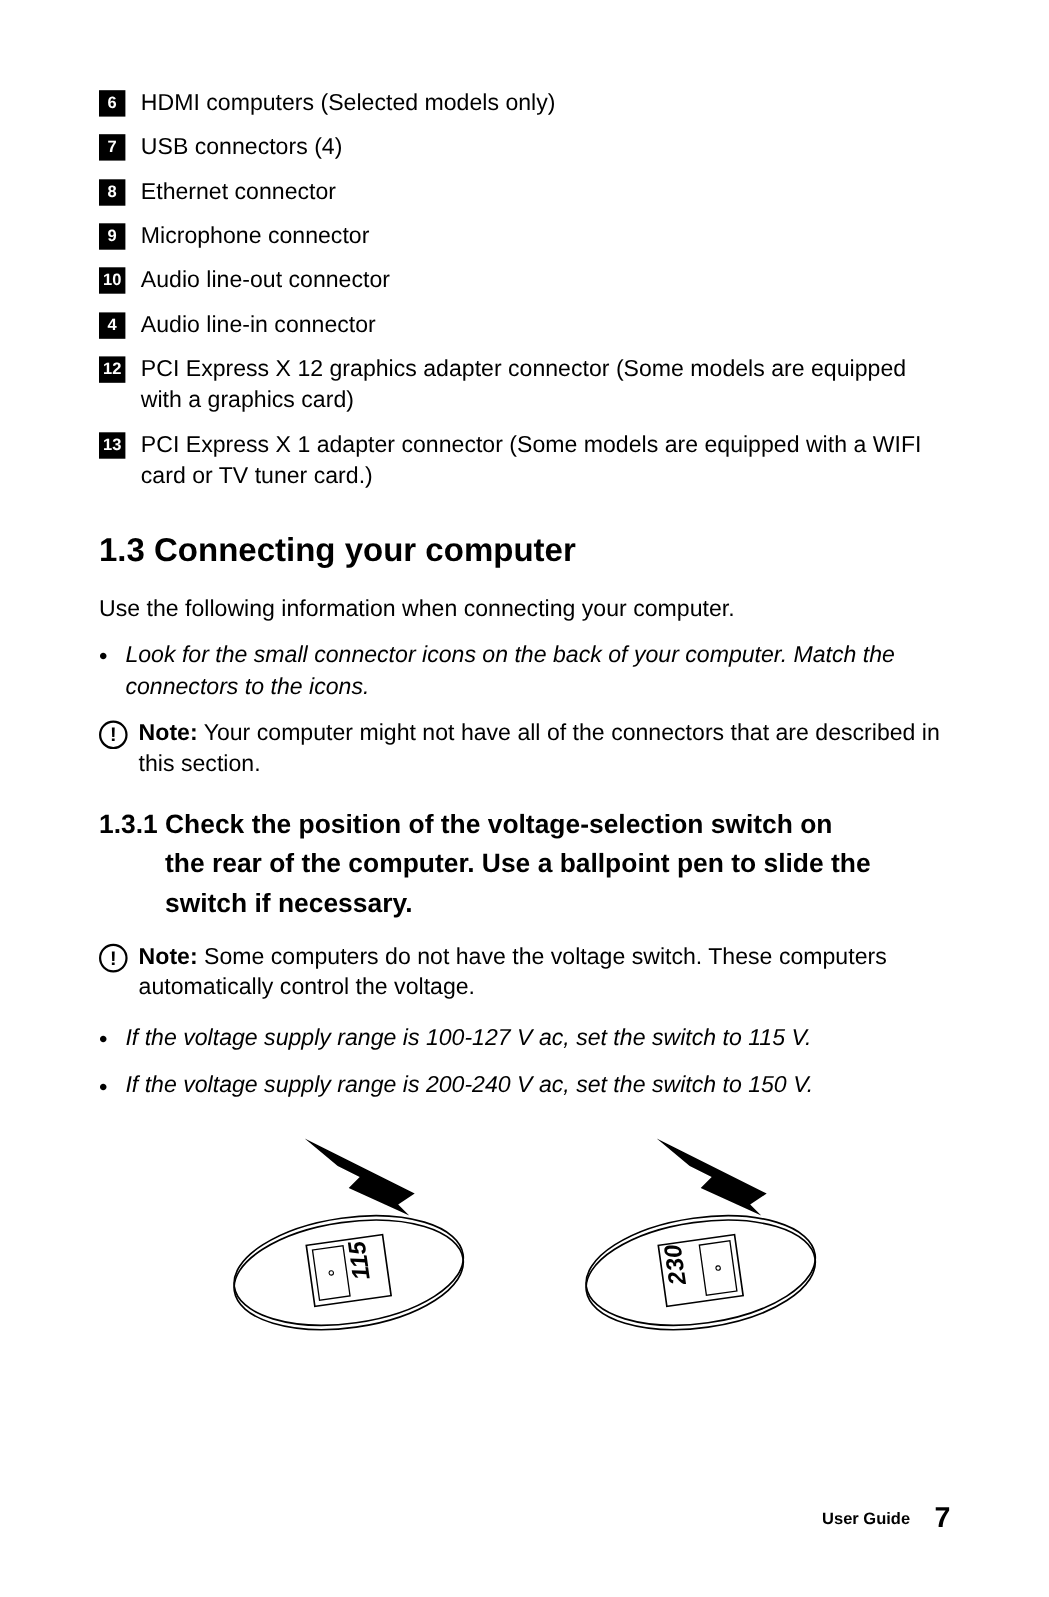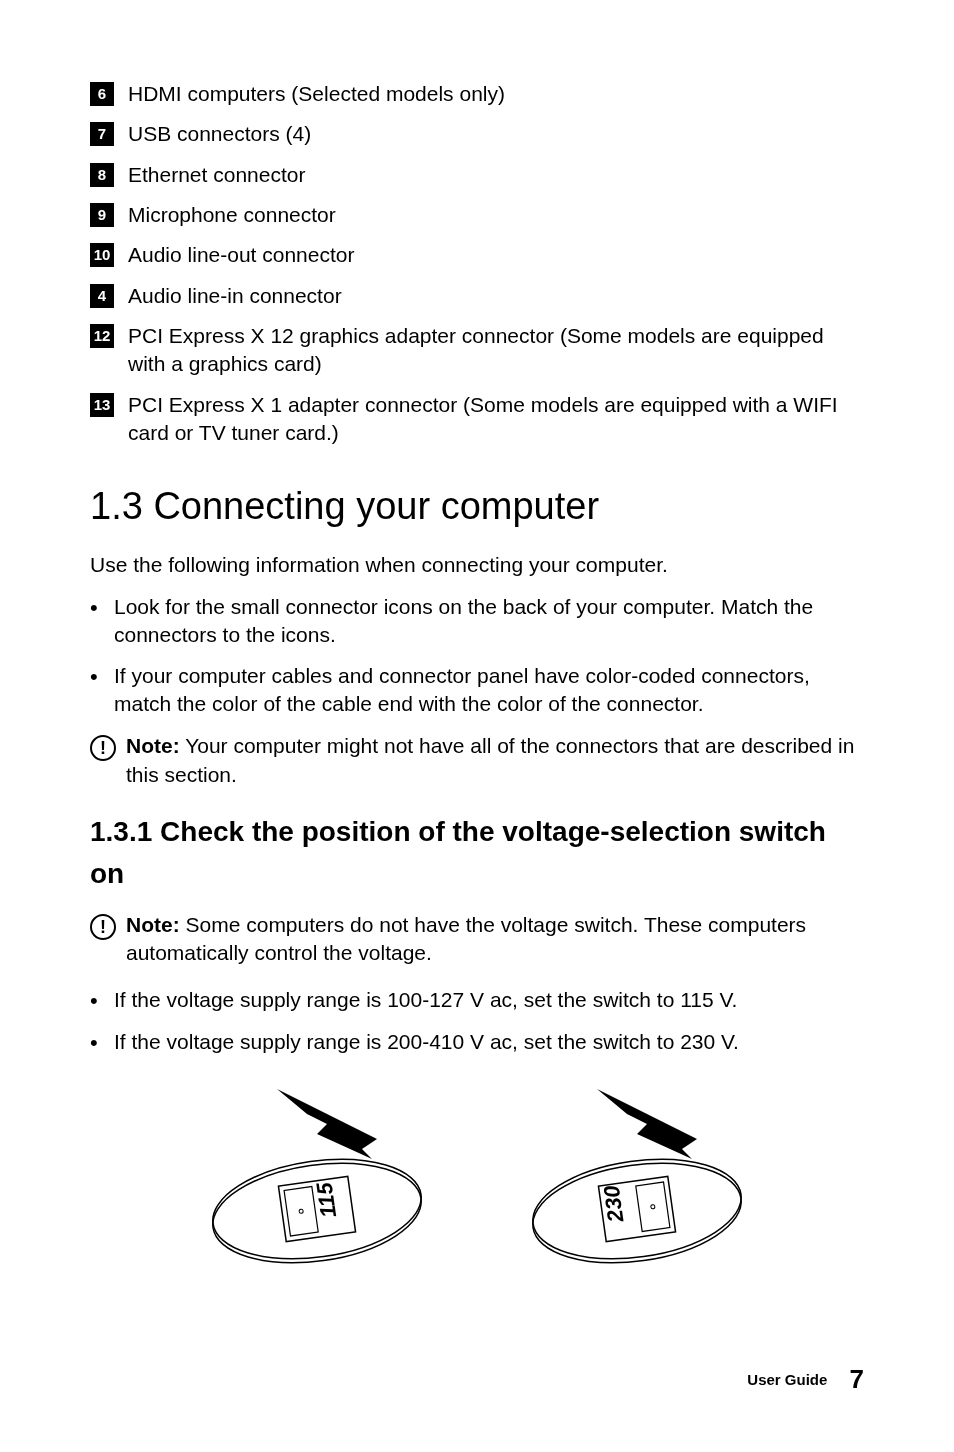--- a/index.html
+++ b/index.html
@@ -23,43 +23,43 @@
     font-size: 15px;
     font-weight: 600;
     display: inline-flex;
     align-items: center;
     justify-content: center;
     margin-right: 14px;
     margin-top: 2px;
   }
   .num-text { flex: 1; }
   h2.section {
-    font-size: 38px;
-    font-weight: 400;
+    font-size: 30px;
+    font-weight: 700;
     margin-top: 34px;
     margin-bottom: 18px;
   }
   p.para { margin-bottom: 14px; }
   ul.bullets { list-style: none; margin-bottom: 14px; }
   ul.bullets li { display: flex; margin-bottom: 12px; }
   ul.bullets li .dot { flex: 0 0 24px; }
   ul.bullets li .dot::before { content: "•"; font-size: 22px; }
-  ul.bullets li .bt { flex: 1; }
+  ul.bullets li .bt { flex: 1; font-style: italic; }
   .note-row { display: flex; margin-bottom: 18px; margin-top: 6px; }
   .note-row .icon { flex: 0 0 36px; }
   .note-row .ntext { flex: 1; }
   .note-row .ntext .nb { font-weight: 600; text-align: center; }
   .alert-icon {
     width: 26px; height: 26px; border: 2.5px solid #000; border-radius: 50%;
     display: inline-flex; align-items: center; justify-content: center;
     font-weight: 700; font-size: 18px; line-height: 0;
     position: relative; top: 1px;
   }
   h3.subsection {
-    font-size: 28px;
+    font-size: 24px;
     font-weight: 700;
     line-height: 1.5;
     margin: 22px 0 16px 0;
   }
   h3.subsection .indent { display: block; padding-left: 60px; }
   .figures {
     display: flex;
     justify-content: center;
     gap: 60px;
     margin-top: 22px;
@@ -114,48 +114,45 @@
 
 <h2 class="section">1.3 Connecting your computer</h2>
 
 <p class="para">Use the following information when connecting your computer.</p>
 
 <ul class="bullets">
   <li>
       <span class="dot"></span>
       <span class="bt">Look for the small connector icons on the back of your computer. Match the connectors to the icons.</span>
     </li>
-  <li>
-      <span class="dot"></span>
-      <span class="bt">If your computer cables and connector panel have color-coded connectors, match the color of the cable end with the color of the connector.</span>
-    </li>
 </ul>
 
 <div class="note-row">
   <span class="icon"><span class="alert-icon">!</span></span>
   <span class="ntext"><span class="nb">Note:</span><span> Your computer might not have all of the connectors that are described in this section.</span></span>
 </div>
 
 <h3 class="subsection">
   <span>1.3.1 Check the position of the voltage-selection switch on</span>
+  <span class="indent">the rear of the computer. Use a ballpoint pen to slide the switch if necessary.</span>
 </h3>
 
 <div class="note-row">
   <span class="icon"><span class="alert-icon">!</span></span>
   <span class="ntext"><span class="nb">Note:</span><span> Some computers do not have the voltage switch. These computers automatically control the voltage.</span></span>
 </div>
 
 <ul class="bullets">
   <li>
       <span class="dot"></span>
       <span class="bt">If the voltage supply range is 100-127 V ac, set the switch to 115 V.</span>
     </li>
   <li>
       <span class="dot"></span>
-      <span class="bt">If the voltage supply range is 200-410 V ac, set the switch to 230 V.</span>
+      <span class="bt">If the voltage supply range is 200-240 V ac, set the switch to 150 V.</span>
     </li>
 </ul>
 
 <div class="figures">
   <svg width="260" height="190" viewBox="0 0 260 190">
     <path d="M90 10 L190 60 L175 70 L185 80 L130 55 L140 45 L120 35 Z" fill="#000"></path>
     <ellipse cx="130" cy="130" rx="105" ry="48" fill="none" stroke="#000" stroke-width="1.5" transform="rotate(-8 130 130)"></ellipse>
     <ellipse cx="130" cy="134" rx="105" ry="48" fill="none" stroke="#000" stroke-width="1.5" transform="rotate(-8 130 134)"></ellipse>
     <g transform="rotate(-8 130 130)">
       <rect x="95" y="102" width="70" height="56" fill="#fff" stroke="#000" stroke-width="1.5"></rect>

